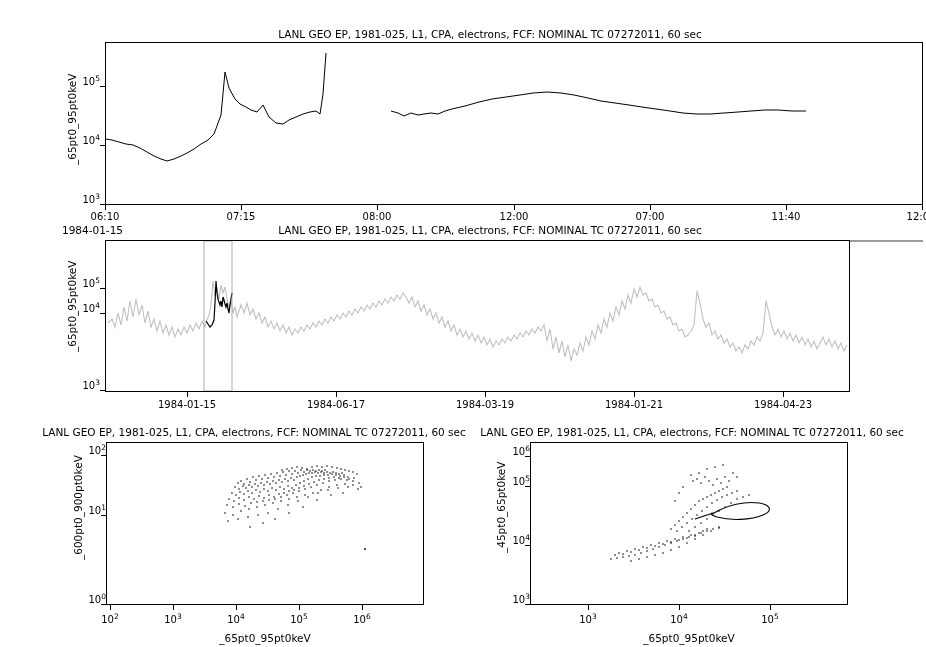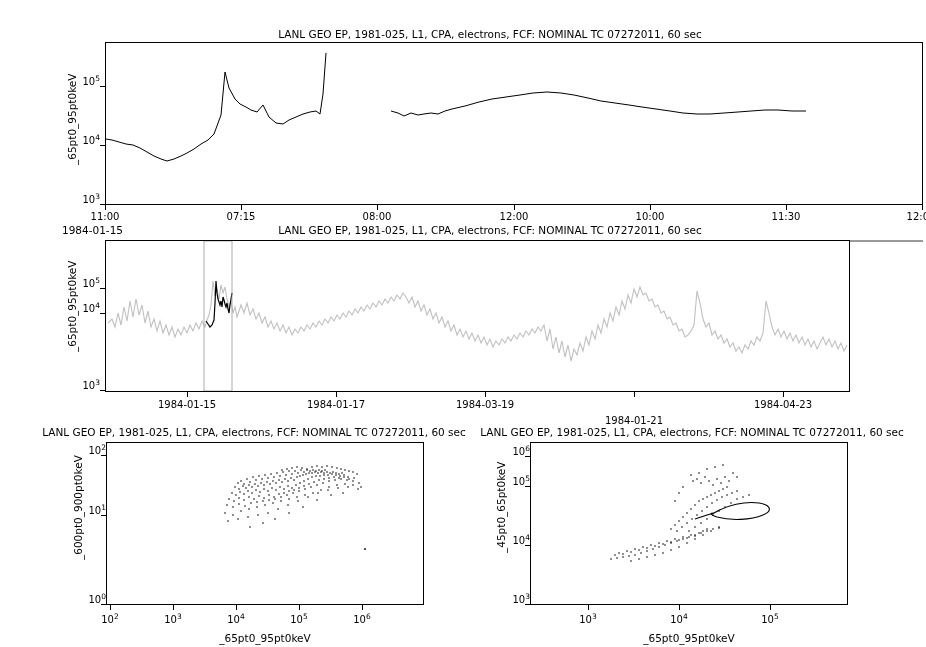--- a/index.html
+++ b/index.html
@@ -45,26 +45,26 @@
     <div class="tickmark" style="left:100px;top:86px;width:5px;height:1px;"></div>
 
     <div class="tickmark" style="left:105px;top:205px;width:1px;height:5px;"></div>
     <div class="tickmark" style="left:241px;top:205px;width:1px;height:5px;"></div>
     <div class="tickmark" style="left:377px;top:205px;width:1px;height:5px;"></div>
     <div class="tickmark" style="left:514px;top:205px;width:1px;height:5px;"></div>
     <div class="tickmark" style="left:650px;top:205px;width:1px;height:5px;"></div>
     <div class="tickmark" style="left:786px;top:205px;width:1px;height:5px;"></div>
     <div class="tickmark" style="left:922px;top:205px;width:1px;height:5px;"></div>
 
-    <div class="tick-x" style="left:80px;top:211px;width:50px;">11:00</div>
+    <div class="tick-x" style="left:80px;top:211px;width:50px;">06:10</div>
     <div class="tick-x" style="left:216px;top:211px;width:50px;">07:15</div>
     <div class="tick-x" style="left:352px;top:211px;width:50px;">08:00</div>
     <div class="tick-x" style="left:489px;top:211px;width:50px;">12:00</div>
-    <div class="tick-x" style="left:625px;top:211px;width:50px;">10:00</div>
-    <div class="tick-x" style="left:761px;top:211px;width:50px;">11:30</div>
+    <div class="tick-x" style="left:625px;top:211px;width:50px;">07:00</div>
+    <div class="tick-x" style="left:761px;top:211px;width:50px;">11:40</div>
     <div class="tick-x" style="left:896px;top:211px;width:50px;">12:00</div>
 
     <div class="xlabel" style="left:62px;top:224px;width:100px;text-align:left;">1984-01-15</div>
   </div>
 
   <svg class="panel" style="left:105px;top:205px;" width="818" height="42" viewBox="0 0 818 42">
     <line x1="0" y1="36" x2="105" y2="36" stroke="#000000" stroke-width="0.8"></line>
     <line x1="121" y1="36" x2="818" y2="36" stroke="#000000" stroke-width="0.8"></line>
   </svg>
 
@@ -89,23 +89,23 @@
     <div class="tickmark" style="left:100px;top:313px;width:5px;height:1px;"></div>
     <div class="tickmark" style="left:100px;top:288px;width:5px;height:1px;"></div>
 
     <div class="tickmark" style="left:187px;top:392px;width:1px;height:5px;"></div>
     <div class="tickmark" style="left:336px;top:392px;width:1px;height:5px;"></div>
     <div class="tickmark" style="left:485px;top:392px;width:1px;height:5px;"></div>
     <div class="tickmark" style="left:634px;top:392px;width:1px;height:5px;"></div>
     <div class="tickmark" style="left:783px;top:392px;width:1px;height:5px;"></div>
 
     <div class="tick-x" style="left:137px;top:399px;width:100px;">1984-01-15</div>
-    <div class="tick-x" style="left:286px;top:399px;width:100px;">1984-01-17</div>
+    <div class="tick-x" style="left:286px;top:399px;width:100px;">1984-06-17</div>
     <div class="tick-x" style="left:435px;top:399px;width:100px;">1984-03-19</div>
-    <div class="tick-x" style="left:584px;top:399px;width:100px;margin-top:16px;">1984-01-21</div>
+    <div class="tick-x" style="left:584px;top:399px;width:100px;">1984-01-21</div>
     <div class="tick-x" style="left:733px;top:399px;width:100px;">1984-04-23</div>
   </div>
 
   <div class="panel">
 
     <div class="title" style="left:14px;top:426px;width:480px;">LANL GEO EP, 1981-025, L1, CPA, electrons, FCF: NOMINAL TC 07272011, 60 sec</div>
 
     <div class="ylabel" style="left:72px;top:560px;">_600pt0_900pt0keV</div>
 
     <div class="axes" style="left:106px;top:442px;width:318px;height:163px;"></div>

